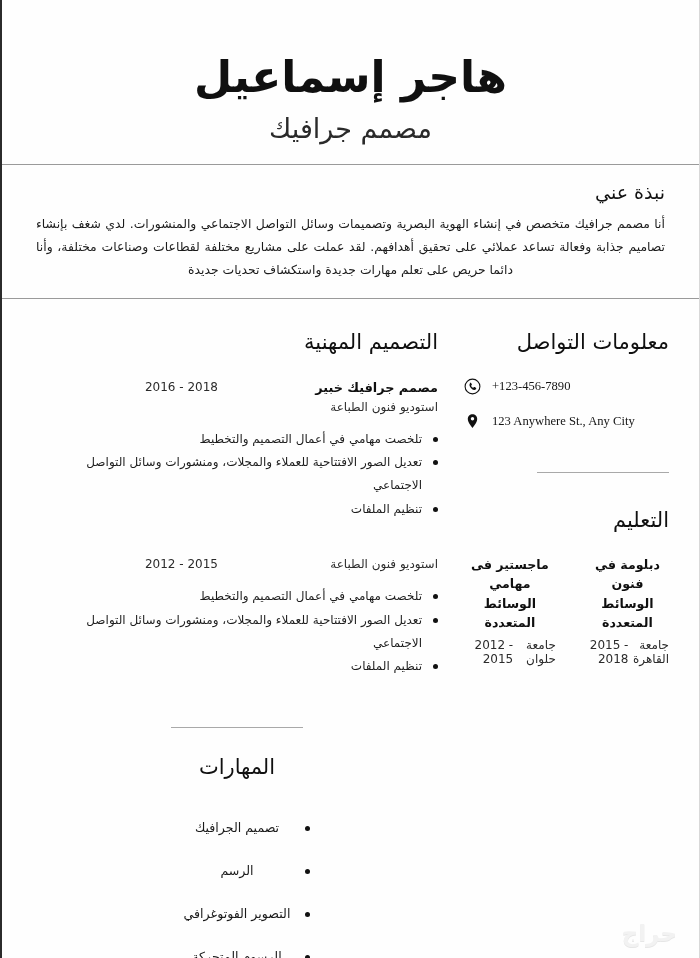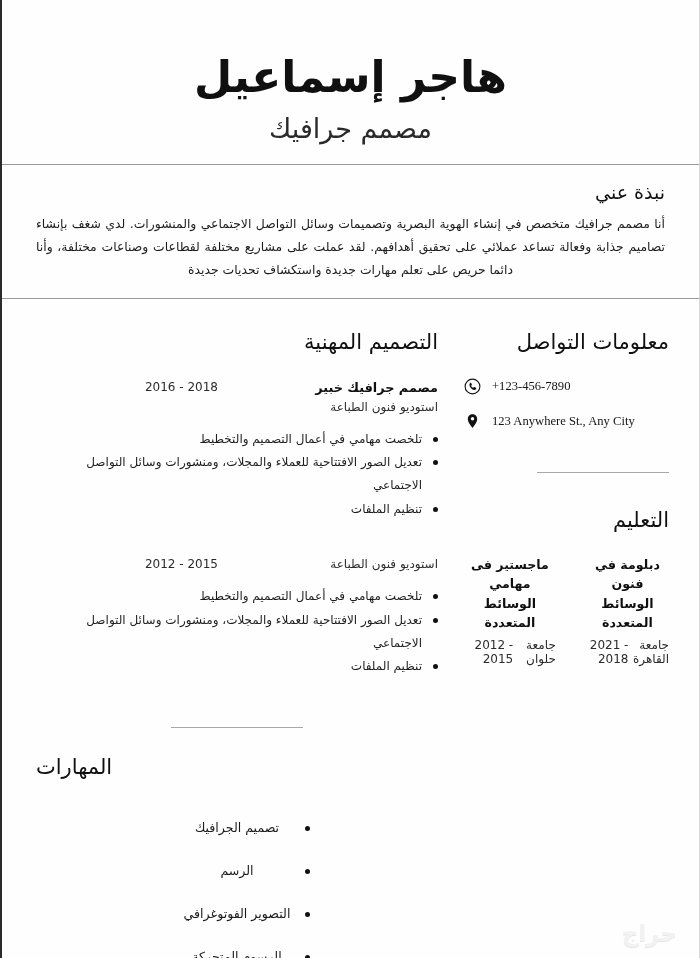--- a/index.html
+++ b/index.html
@@ -88,21 +88,21 @@
     font-weight: 400;
     color: #101010;
     letter-spacing: 3px;
     text-align: right;
     direction: rtl;
     line-height: 1.3;
   }
   .sec-heading.wide { letter-spacing: 7px; }
   .sec-heading.center-wide {
     letter-spacing: 9px;
-    text-align: left;
+    text-align: center;
   }
 
   .rule-short {
     width: 132px;
     height: 0;
     border-top: 1.4px solid #a9a9a9;
   }
   .rule-short.right-col { margin: 0 0 34px auto; }
   .rule-short.skills    { margin: 0 auto 26px auto; }
 
@@ -328,21 +328,21 @@
 
       <div>
         <div class="sec-heading wide">التعليم</div>
 
         <div class="edu-list">
 
           <div class="edu-item">
             <div class="edu-degree">دبلومة في فنون الوسائط المتعددة</div>
             <div class="edu-meta">
               <span class="edu-school">جامعة القاهرة</span>
-              <span class="edu-years">2021 - 2018</span>
+              <span class="edu-years">2015 - 2018</span>
             </div>
           </div>
 
           <div class="edu-item">
             <div class="edu-degree">ماجستير فى مهامي الوسائط المتعددة</div>
             <div class="edu-meta">
               <span class="edu-school">جامعة حلوان</span>
               <span class="edu-years">2012 - 2015</span>
             </div>
           </div>

